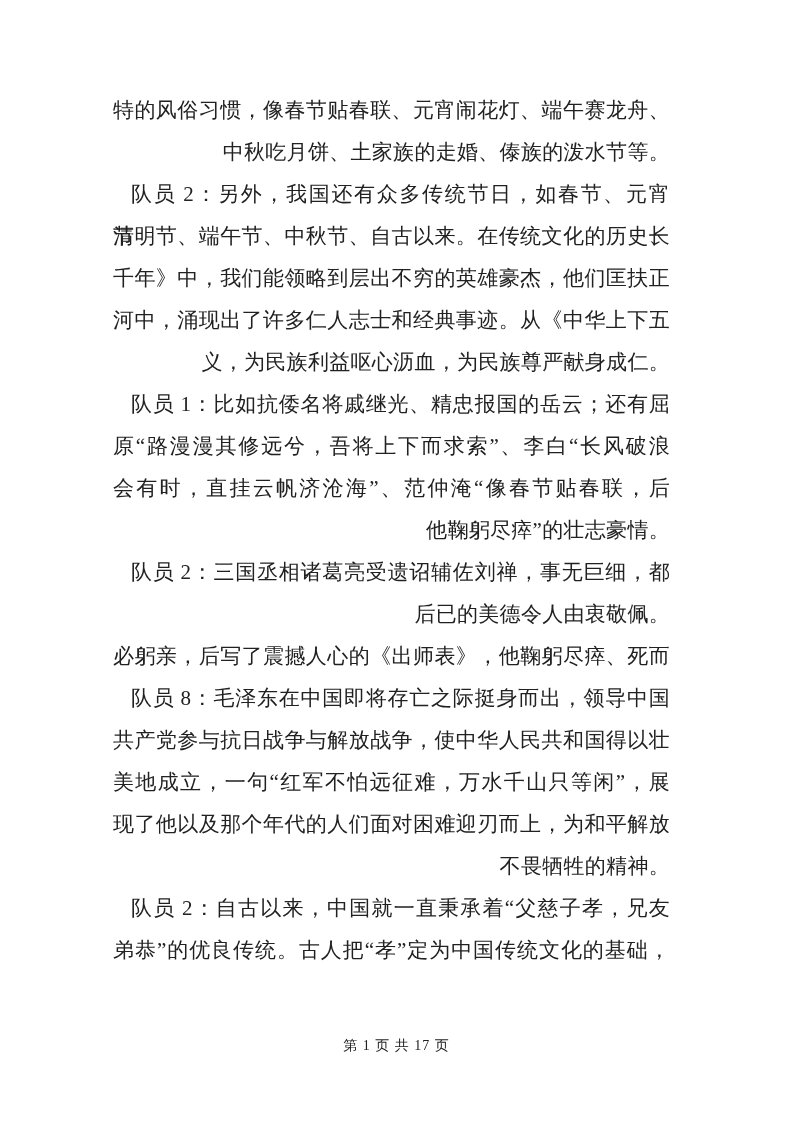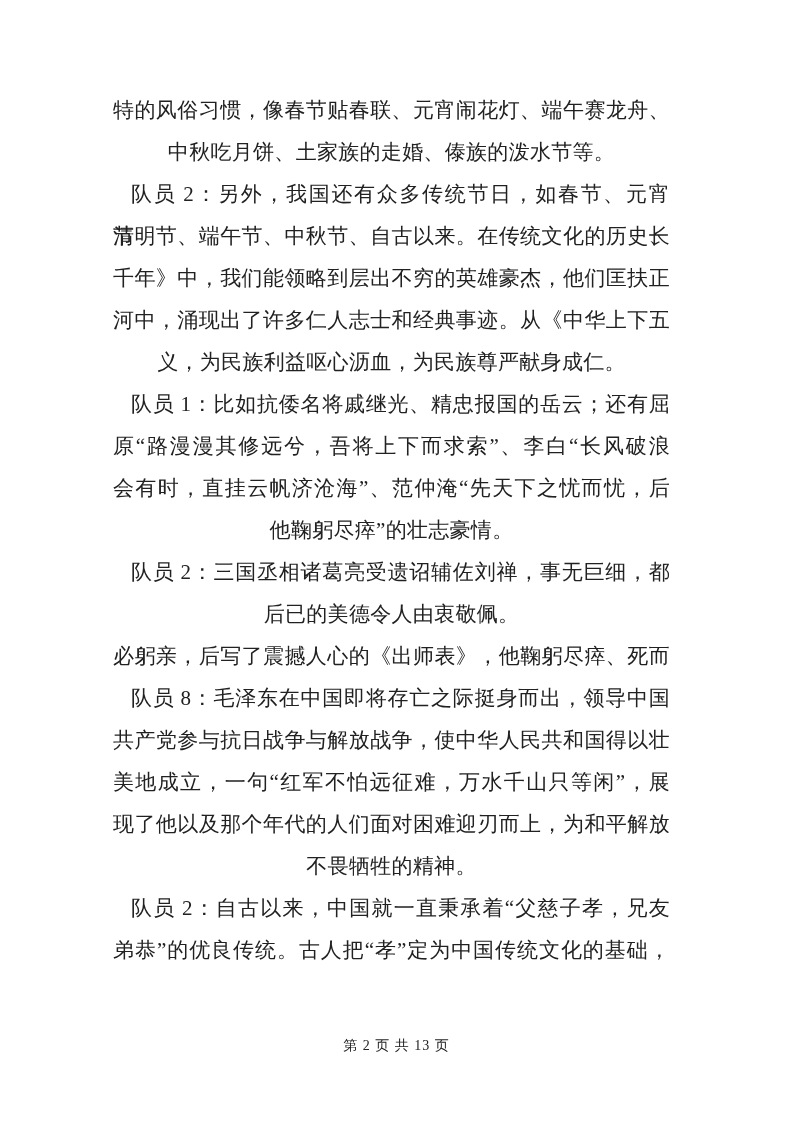--- a/index.html
+++ b/index.html
@@ -21,21 +21,21 @@
     left: 113px;
     top: 89px;
     width: 557px;
   }
   .line {
     height: 42px;
     line-height: 42px;
     font-size: 21px;
     white-space: nowrap;
     letter-spacing: 0.3px;
-    text-align: center;
+    text-align: right;
   }
   .line.justify {
     white-space: normal;
     text-align: justify;
     text-align-last: justify;
   }
   .line.indent {
     text-indent: 18px;
   }
   .page-footer {
@@ -57,27 +57,27 @@
   <div class="text-block" id="doc-body">
       <div class="line justify">特的风俗习惯，像春节贴春联、元宵闹花灯、端午赛龙舟、</div>
       <div class="line">中秋吃月饼、土家族的走婚、傣族的泼水节等。</div>
       <div class="line justify indent">队员 2：另外，我国还有众多传统节日，如春节、元宵节、</div>
       <div class="line justify">清明节、端午节、中秋节、自古以来。在传统文化的历史长</div>
       <div class="line justify">千年》中，我们能领略到层出不穷的英雄豪杰，他们匡扶正</div>
       <div class="line justify">河中，涌现出了许多仁人志士和经典事迹。从《中华上下五</div>
       <div class="line">义，为民族利益呕心沥血，为民族尊严献身成仁。</div>
       <div class="line justify indent">队员 1：比如抗倭名将戚继光、精忠报国的岳云；还有屈</div>
       <div class="line justify">原“路漫漫其修远兮，吾将上下而求索”、李白“长风破浪</div>
-      <div class="line justify">会有时，直挂云帆济沧海”、范仲淹“先天下之忧而忧，后</div>
+      <div class="line justify">会有时，直挂云帆济沧海”、范仲淹“像春节贴春联，后</div>
       <div class="line">他鞠躬尽瘁”的壮志豪情。</div>
       <div class="line justify indent">队员 2：三国丞相诸葛亮受遗诏辅佐刘禅，事无巨细，都</div>
       <div class="line">后已的美德令人由衷敬佩。</div>
       <div class="line justify">必躬亲，后写了震撼人心的《出师表》，他鞠躬尽瘁、死而</div>
       <div class="line justify indent">队员 8：毛泽东在中国即将存亡之际挺身而出，领导中国</div>
       <div class="line justify">共产党参与抗日战争与解放战争，使中华人民共和国得以壮</div>
       <div class="line justify">美地成立，一句“红军不怕远征难，万水千山只等闲”，展</div>
       <div class="line justify">现了他以及那个年代的人们面对困难迎刃而上，为和平解放</div>
       <div class="line">不畏牺牲的精神。</div>
       <div class="line justify indent">队员 2：自古以来，中国就一直秉承着“父慈子孝，兄友</div>
       <div class="line justify">弟恭”的优良传统。古人把“孝”定为中国传统文化的基础，</div>
     </div>
-  <div class="page-footer">第 2 页 共 13 页</div>
+  <div class="page-footer">第 1 页 共 17 页</div>
 </div>
 
 </body></html>

